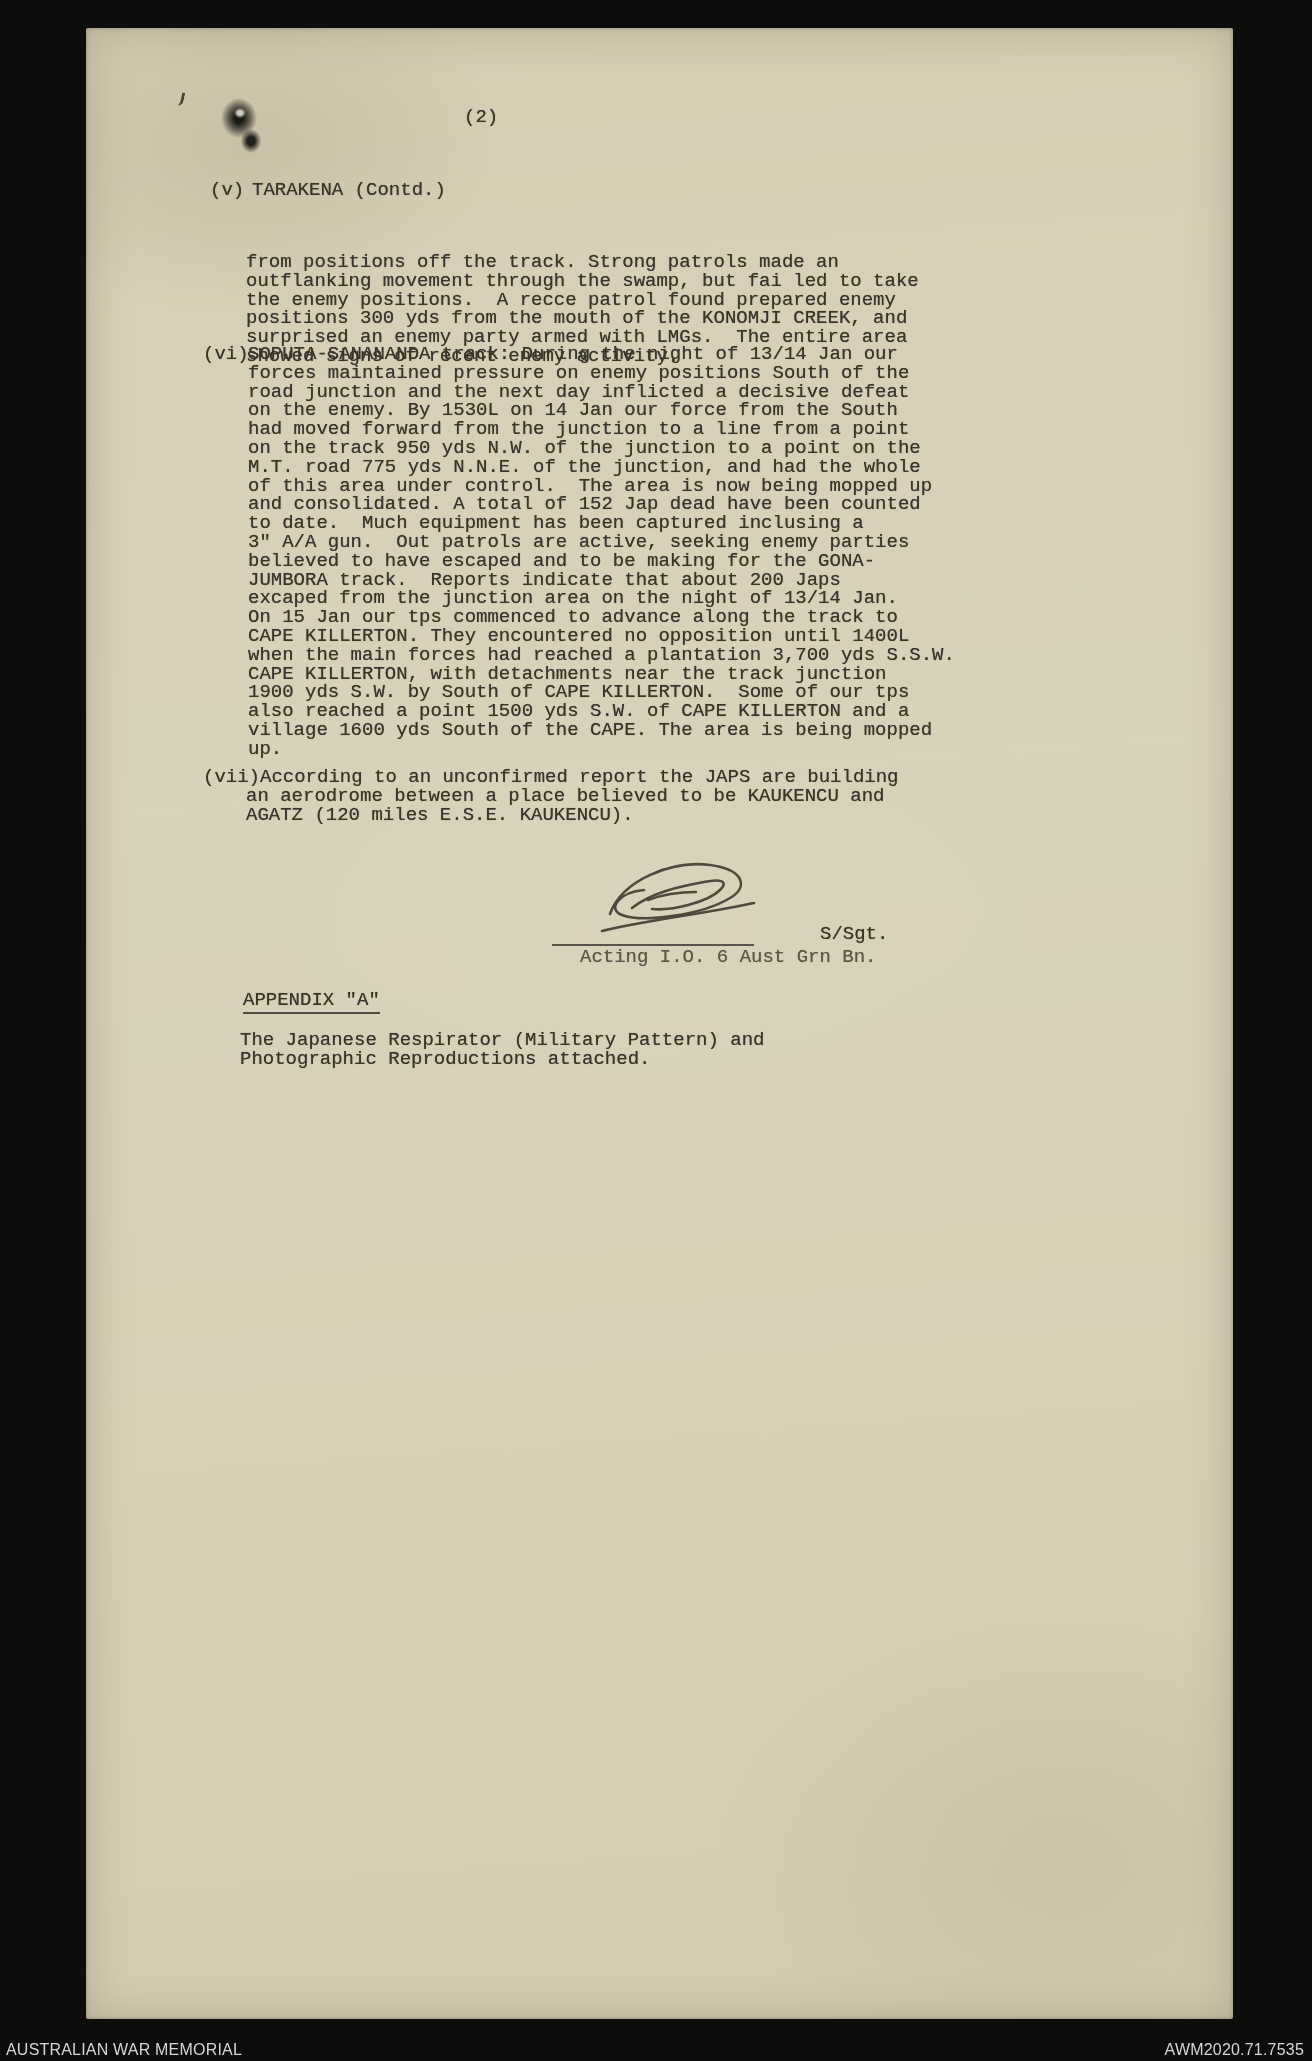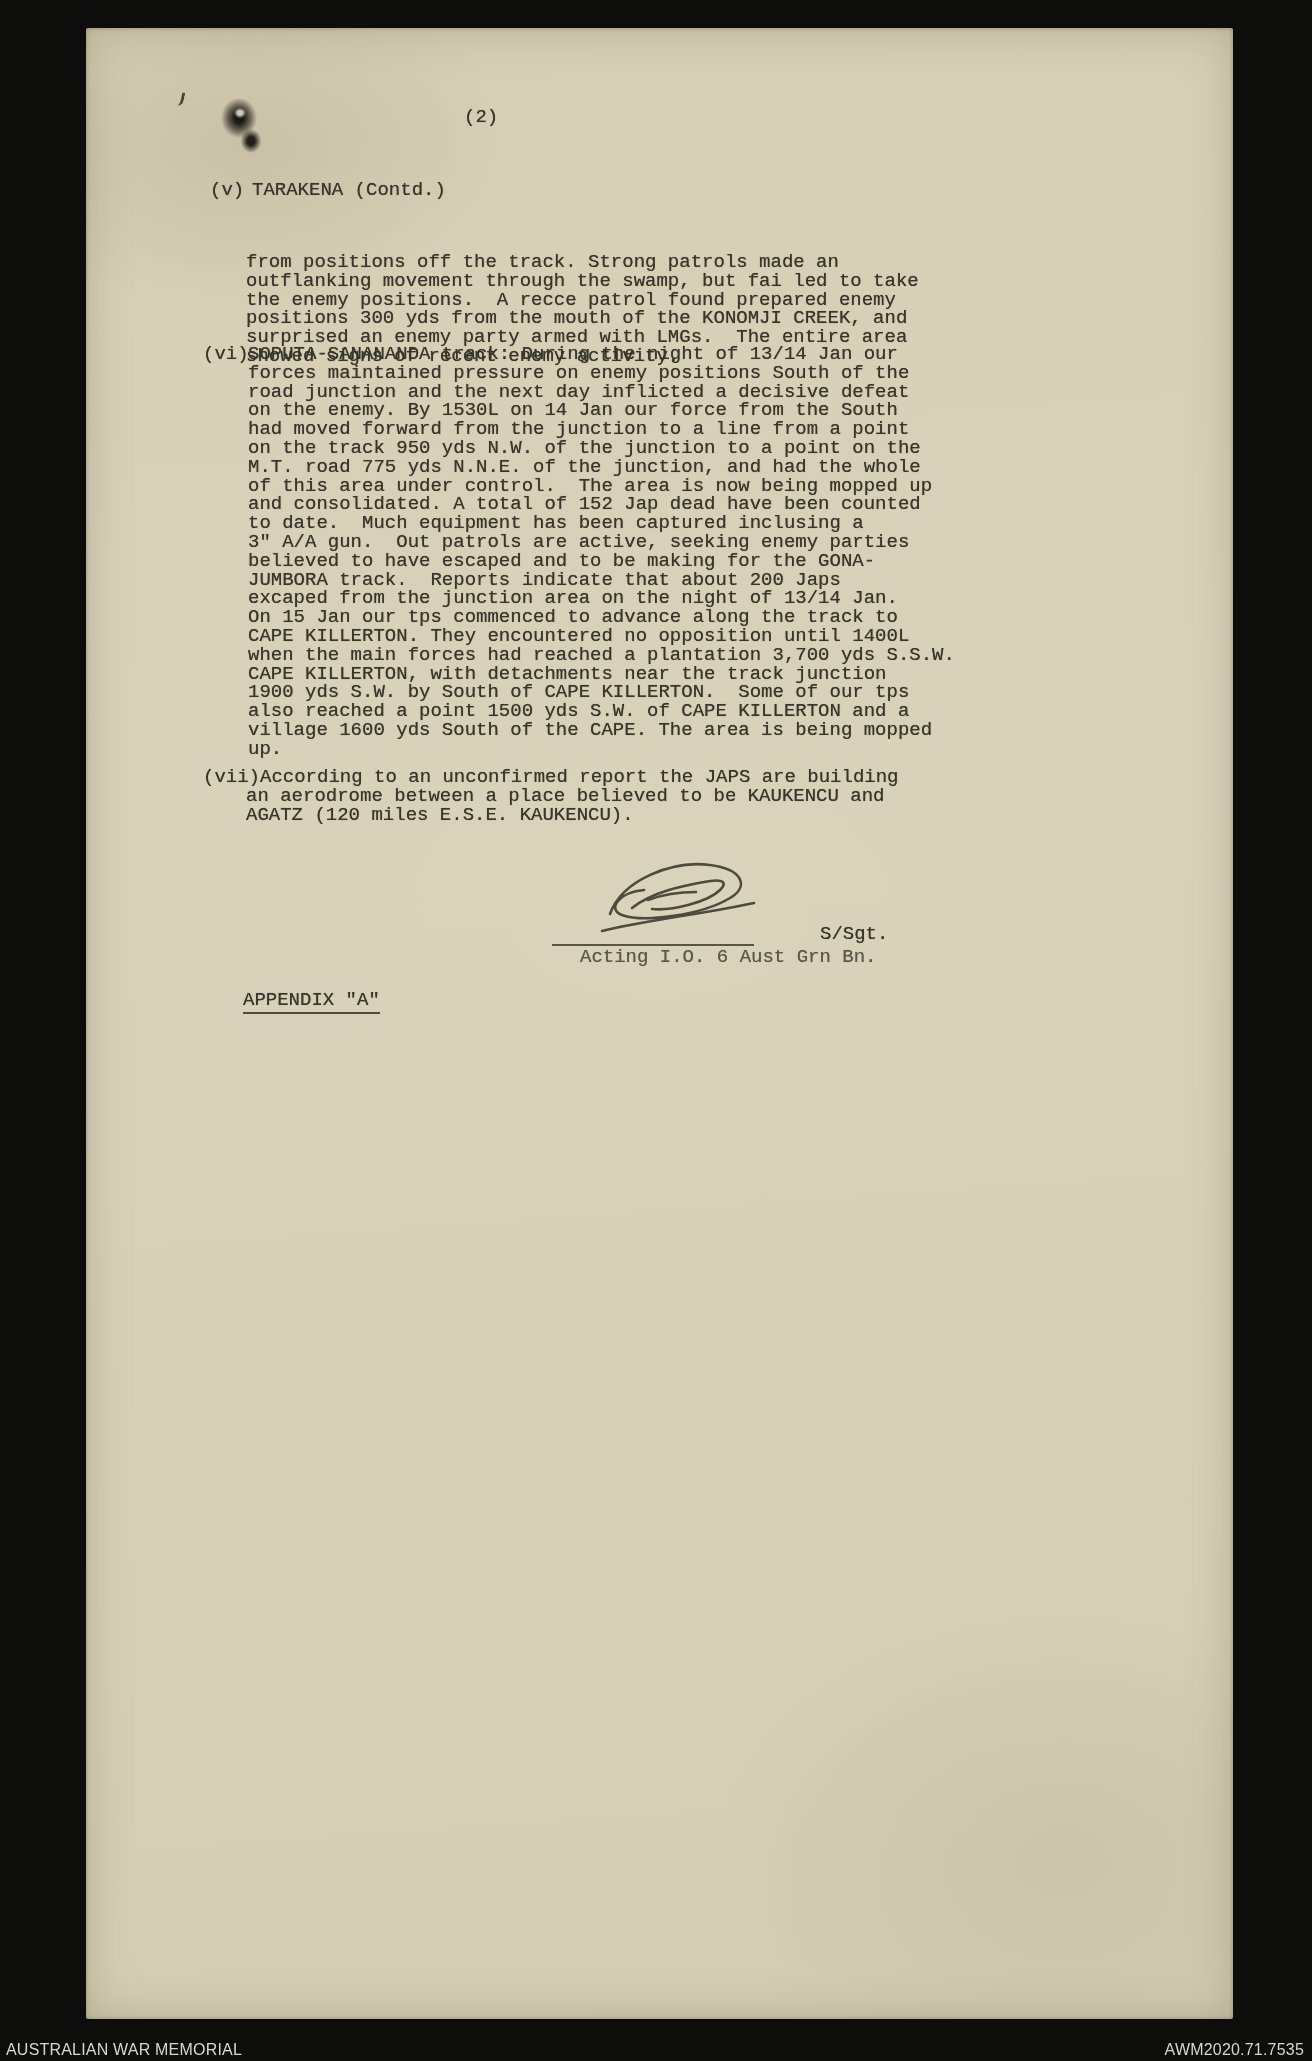--- a/index.html
+++ b/index.html
@@ -127,17 +127,19 @@
   </svg>
 
   <div class="typed" style="left:820px;top:925px;">S/Sgt.</div>
 
   <div class="sig-rule" style="left:552px;top:944px;width:202px;"></div>
 
   <div class="typed faded" style="left:553px;top:948px;margin-left:27px;">Acting I.O. 6 Aust Grn Bn.</div>
 
   <div class="typed" style="left:243px;top:991px;"><span class="u">APPENDIX "A"</span></div>
 
+  <div class="typed" style="left:240px;top:1031px;">The Japanese Respirator (Military Pattern) and
+Photographic Reproductions attached.</div>
 
   <div class="footer-text" style="left:6px;top:2041px;">AUSTRALIAN WAR MEMORIAL</div>
   <div class="footer-text" style="right:8px;top:2041px;">AWM2020.71.7535</div>
 
 </div>
 
 </body></html>

